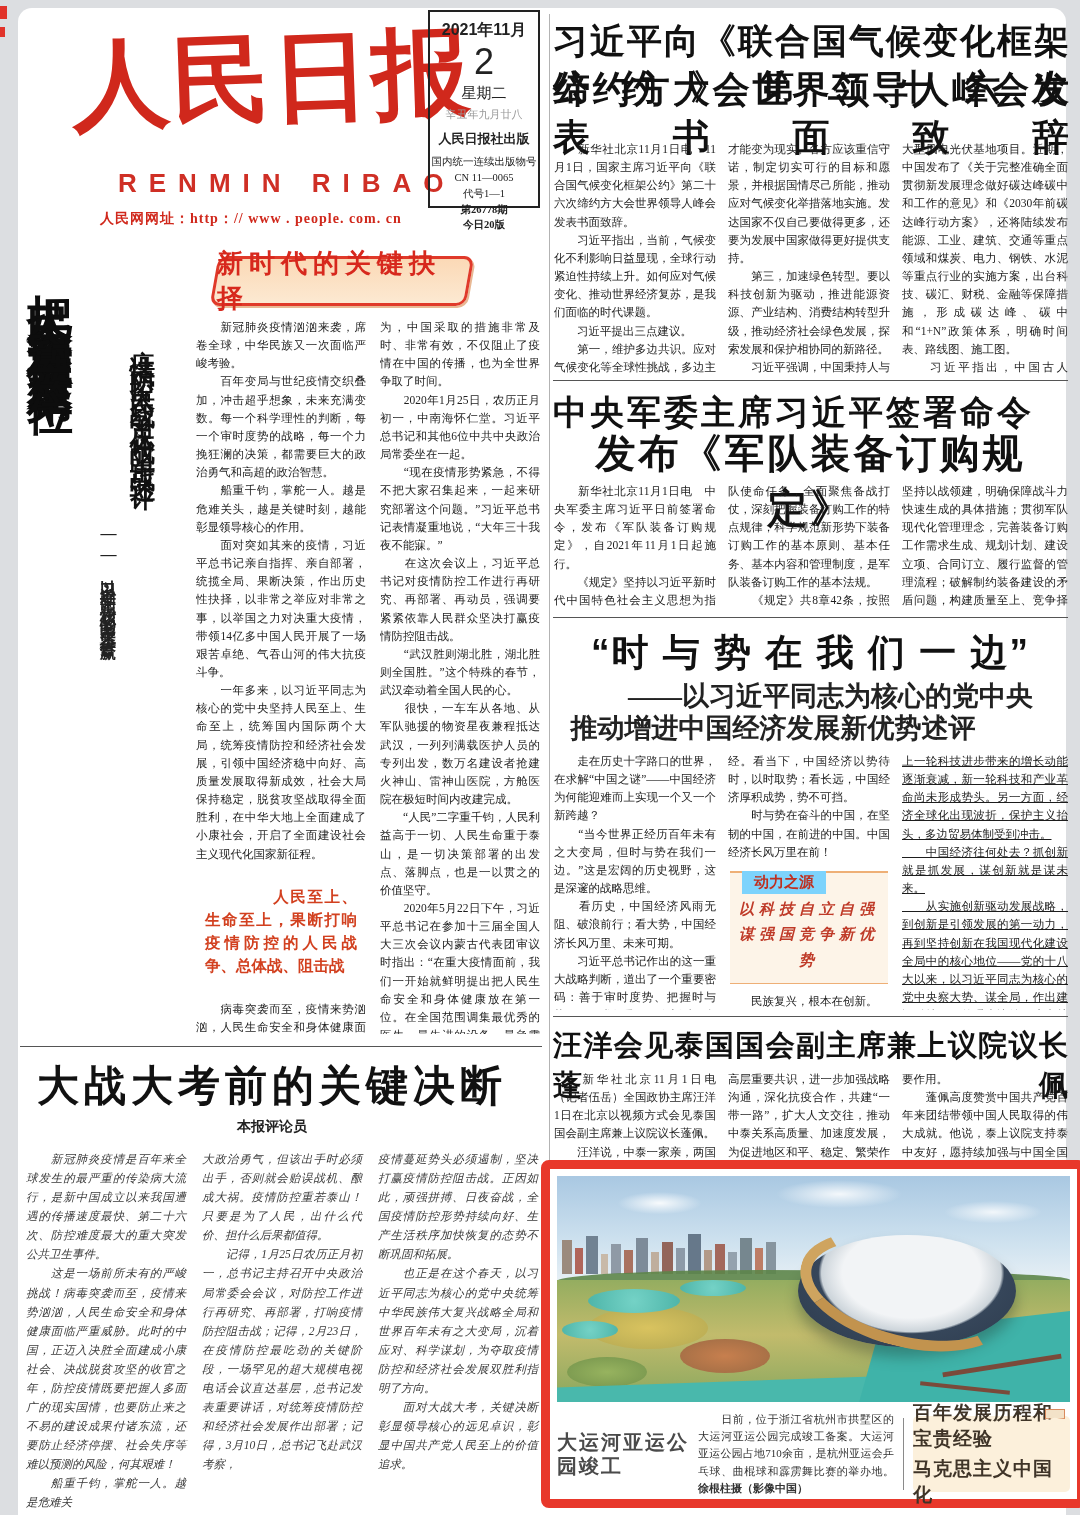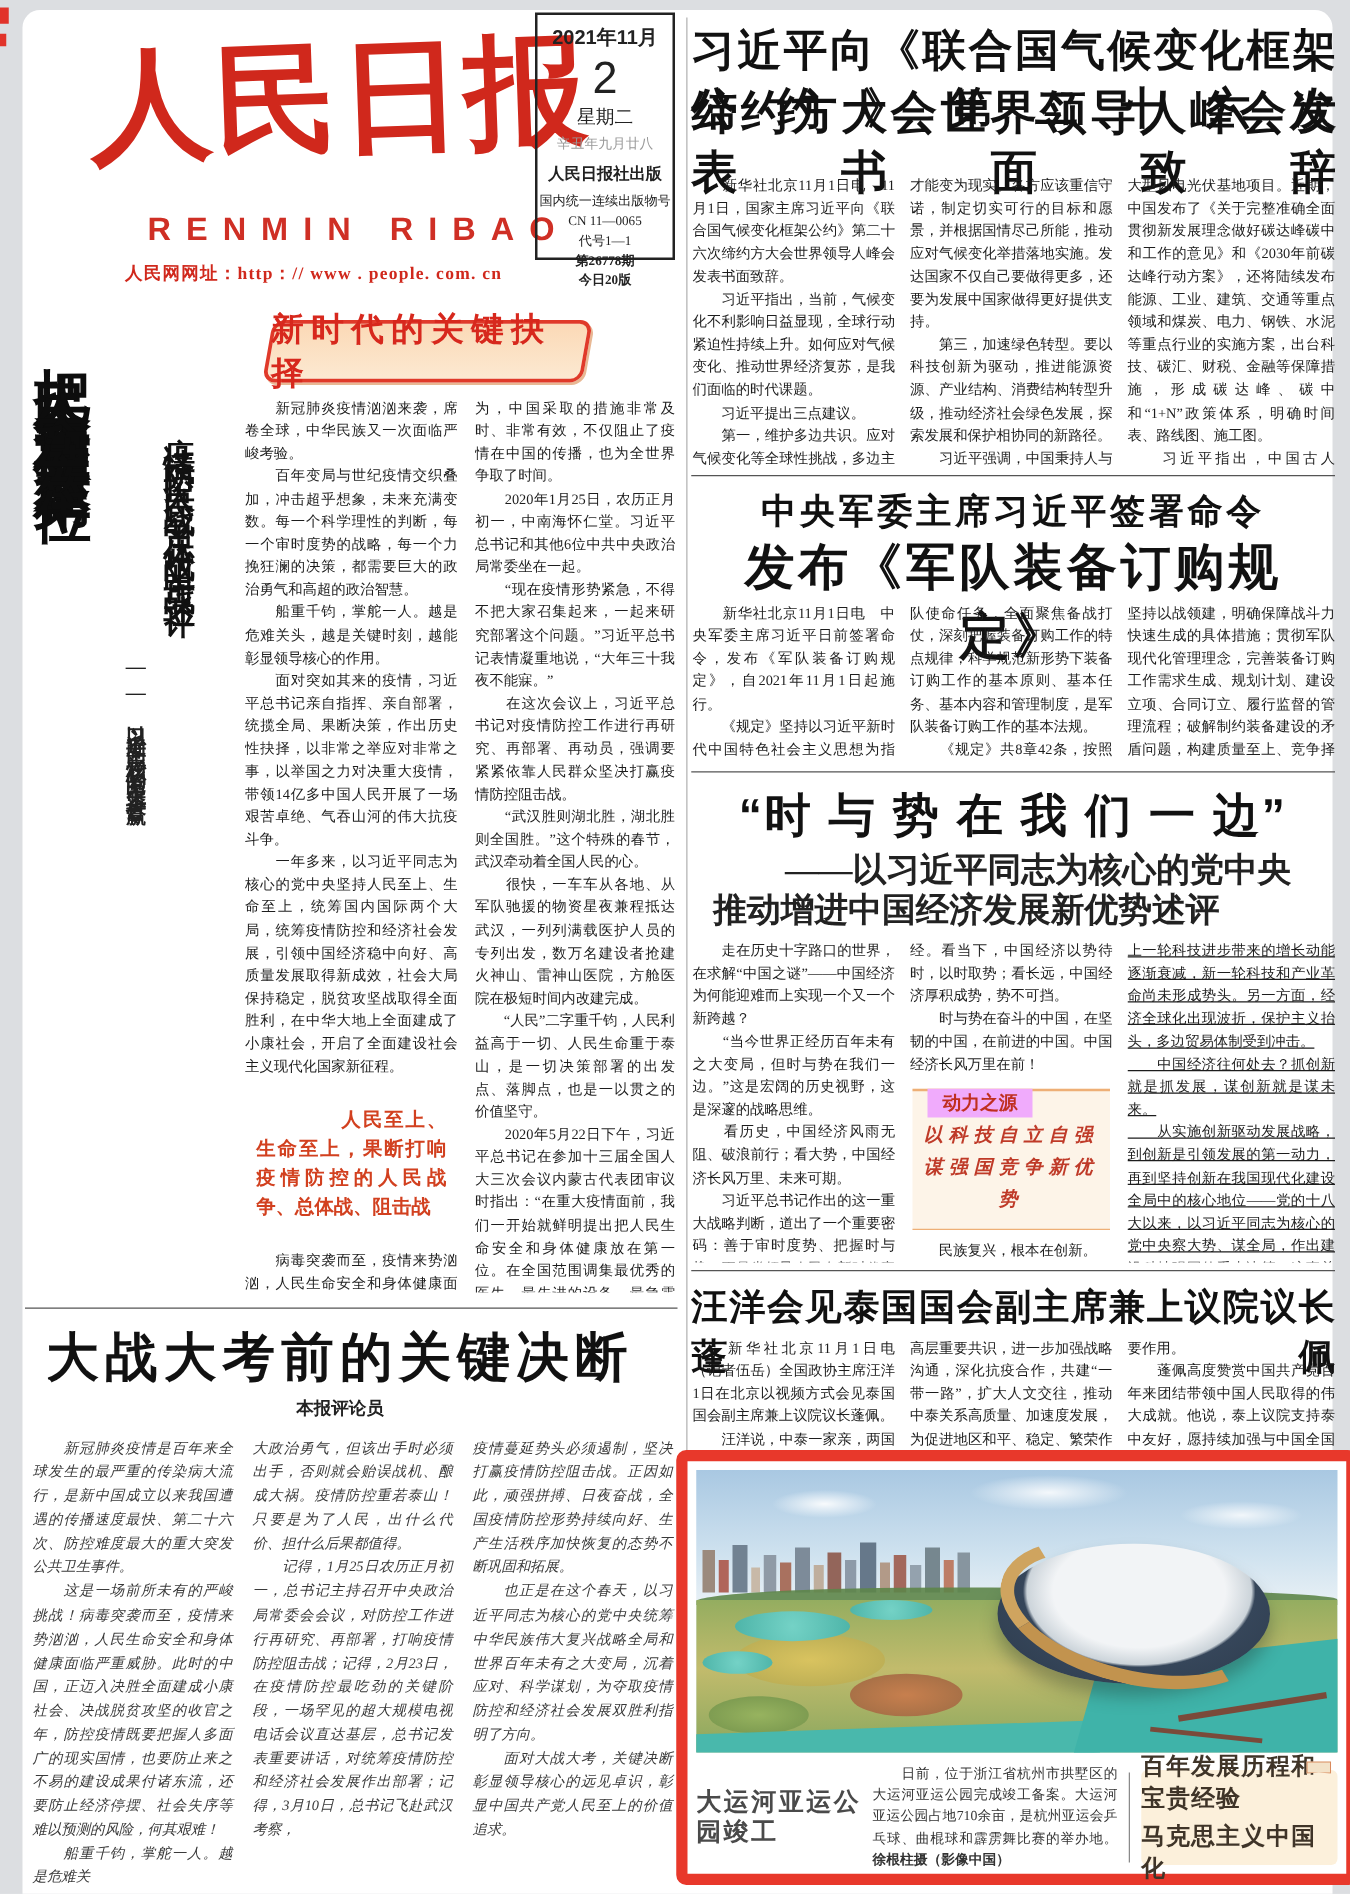--- a/index.html
+++ b/index.html
@@ -33,21 +33,21 @@
   .v-dash{font-size:16px;font-weight:600;letter-spacing:4px;color:#222;}
   .v-kick{font-weight:700;font-size:25px;letter-spacing:9px;color:#111;}
 
   
   .badge{background:linear-gradient(180deg,#fbd9b6,#fce9d2);border:3px solid #e03a2a;border-radius:10px;transform:skewX(-10deg);display:flex;align-items:center;justify-content:center;box-shadow:2px 2px 0 #e8b894;}
   .badge span{transform:skewX(10deg);color:#d7281d;font-weight:900;font-size:26px;letter-spacing:6px;font-family:"Liberation Sans",sans-serif;}
   .quote{background:#ffffff;color:#d2401f;font-weight:800;font-size:15.5px;line-height:1.5;padding:12px 9px;margin:10px 0;text-align:justify;white-space:pre-line;font-family:"Liberation Sans",sans-serif;}
 
   
   .mbox{position:relative;margin:10px 2px 8px;background:#fdf4e8;border-top:2px solid #eeaf76;border-bottom:1px solid #eeaf76;padding:24px 6px 10px;}
-  .mbox .tab{position:absolute;top:-2px;left:12px;background:#f0abfc;color:#bf2f1f;font-weight:800;font-size:15px;padding:2px 12px;font-family:"Liberation Sans",sans-serif;}
+  .mbox .tab{position:absolute;top:-2px;left:12px;background:#7dd3fc;color:#bf2f1f;font-weight:800;font-size:15px;padding:2px 12px;font-family:"Liberation Sans",sans-serif;}
   .mbox .line{color:#bf3a28;font-weight:700;font-style:italic;font-size:15px;letter-spacing:5px;text-align:center;line-height:1.7;}
 
   
   .edit-col{position:absolute;font-size:11.5px;line-height:1.66;text-align:justify;white-space:pre-line;color:#3a3a3a;font-style:italic;}
 
   
   .photobox{position:absolute;left:541px;top:1160px;width:545px;height:348px;border:9px solid #e8382b;background:#fff;border-radius:8px;box-sizing:border-box;padding:7px;z-index:6;}
   .photo{position:relative;width:100%;height:226px;overflow:hidden;background:linear-gradient(180deg,#a9c8e2 0%,#cfe2ef 30%,#e6eff5 46%,#cfe0d8 50%);}
   .photo::before{content:"";position:absolute;inset:0;background:
      radial-gradient(60px 16px at 20% 12%,rgba(255,255,255,.9),transparent 70%),
@@ -108,21 +108,21 @@
 　　第一，维护多边共识。应对气候变化等全球性挑战，多边主义是良方。《联合国气候变化框架公约》及其《巴黎协定》，是国际社会合作应对气候变化的基本法律遵循。各方应该在已有共识基础上，增强互信，加强合作，确保格拉斯哥大会取得成功。
 　　第二，聚焦务实行动。行动，愿景</div>
 <div class="col" style="left:728px;top:140px;width:162px;height:234px;">才能变为现实。各方应该重信守诺，制定切实可行的目标和愿景，并根据国情尽己所能，推动应对气候变化举措落地实施。发达国家不仅自己要做得更多，还要为发展中国家做得更好提供支持。
 　　第三，加速绿色转型。要以科技创新为驱动，推进能源资源、产业结构、消费结构转型升级，推动经济社会绿色发展，探索发展和保护相协同的新路径。
 　　习近平强调，中国秉持人与自然生命共同体理念，坚持走生态优先、绿色低碳发展道路，加快构建绿色低碳循环发展的经济体系，持续推动产业结构调整，坚决遏制高耗能、高排放项目盲目发展，加快推进能源绿色低碳转型，大力发展可再生能源，规划建设</div>
 <div class="col" style="left:902px;top:140px;width:166px;height:234px;">大型风电光伏基地项目。近期，中国发布了《关于完整准确全面贯彻新发展理念做好碳达峰碳中和工作的意见》和《2030年前碳达峰行动方案》，还将陆续发布能源、工业、建筑、交通等重点领域和煤炭、电力、钢铁、水泥等重点行业的实施方案，出台科技、碳汇、财税、金融等保障措施，形成碳达峰、碳中和“1+N”政策体系，明确时间表、路线图、施工图。
 　　习近平指出，中国古人讲，“以实则治”。中方期待各方强化行动，携手应对气候变化挑战，合力保护人类共同的地球家园。
 　　世界领导人峰会于11月1日至2日在格拉斯哥《联合国气候变化框架公约》第二十六次缔约方大会期间举行。</div>
 <div class="rule-h" style="left:553px;top:380px;width:515px;"></div>
 
-<div class="abs h-sans" style="left:553px;top:390px;width:515px;text-align:center;font-size:28px;font-weight:800;letter-spacing:3px;">中央军委主席习近平签署命令</div>
+<div class="abs h-sans" style="left:553px;top:390px;width:515px;font-size:34px;font-weight:800;letter-spacing:3px;">中央军委主席习近平签署命令</div>
 <div class="abs h-sans" style="left:553px;top:426px;width:515px;text-align:center;font-size:40px;font-weight:900;letter-spacing:3px;">发布《军队装备订购规定》</div>
 <div class="col" style="left:554px;top:482px;width:162px;height:128px;">　　新华社北京11月1日电　中央军委主席习近平日前签署命令，发布《军队装备订购规定》，自2021年11月1日起施行。
 　　《规定》坚持以习近平新时代中国特色社会主义思想为指导，深入贯彻习近平强军思想，深入贯彻新时代军事战略方针，着眼有效履行新时代人民军</div>
 <div class="col" style="left:728px;top:482px;width:162px;height:128px;">队使命任务，全面聚焦备战打仗，深刻把握装备订购工作的特点规律，科学规范新形势下装备订购工作的基本原则、基本任务、基本内容和管理制度，是军队装备订购工作的基本法规。
 　　《规定》共8章42条，按照军委管总、战区主战、军种主建的总原则，规范了军队装备订购工作的管理机制；</div>
 <div class="col" style="left:902px;top:482px;width:166px;height:128px;">坚持以战领建，明确保障战斗力快速生成的具体措施；贯彻军队现代化管理理念，完善装备订购工作需求生成、规划计划、建设立项、合同订立、履行监督的管理流程；破解制约装备建设的矛盾问题，构建质量至上、竞争择优、集约高效、监督制衡的工作制度。</div>
 <div class="rule-h" style="left:553px;top:617px;width:515px;"></div>
 
 <div class="abs h-sans" style="left:553px;top:628px;width:515px;text-align:center;font-size:37px;font-weight:900;letter-spacing:2px;">“时 与 势 在 我 们 一 边”</div>
 <div class="abs" style="left:553px;top:678px;width:480px;text-align:right;font-size:27px;font-weight:700;">——以习近平同志为核心的党中央</div>

